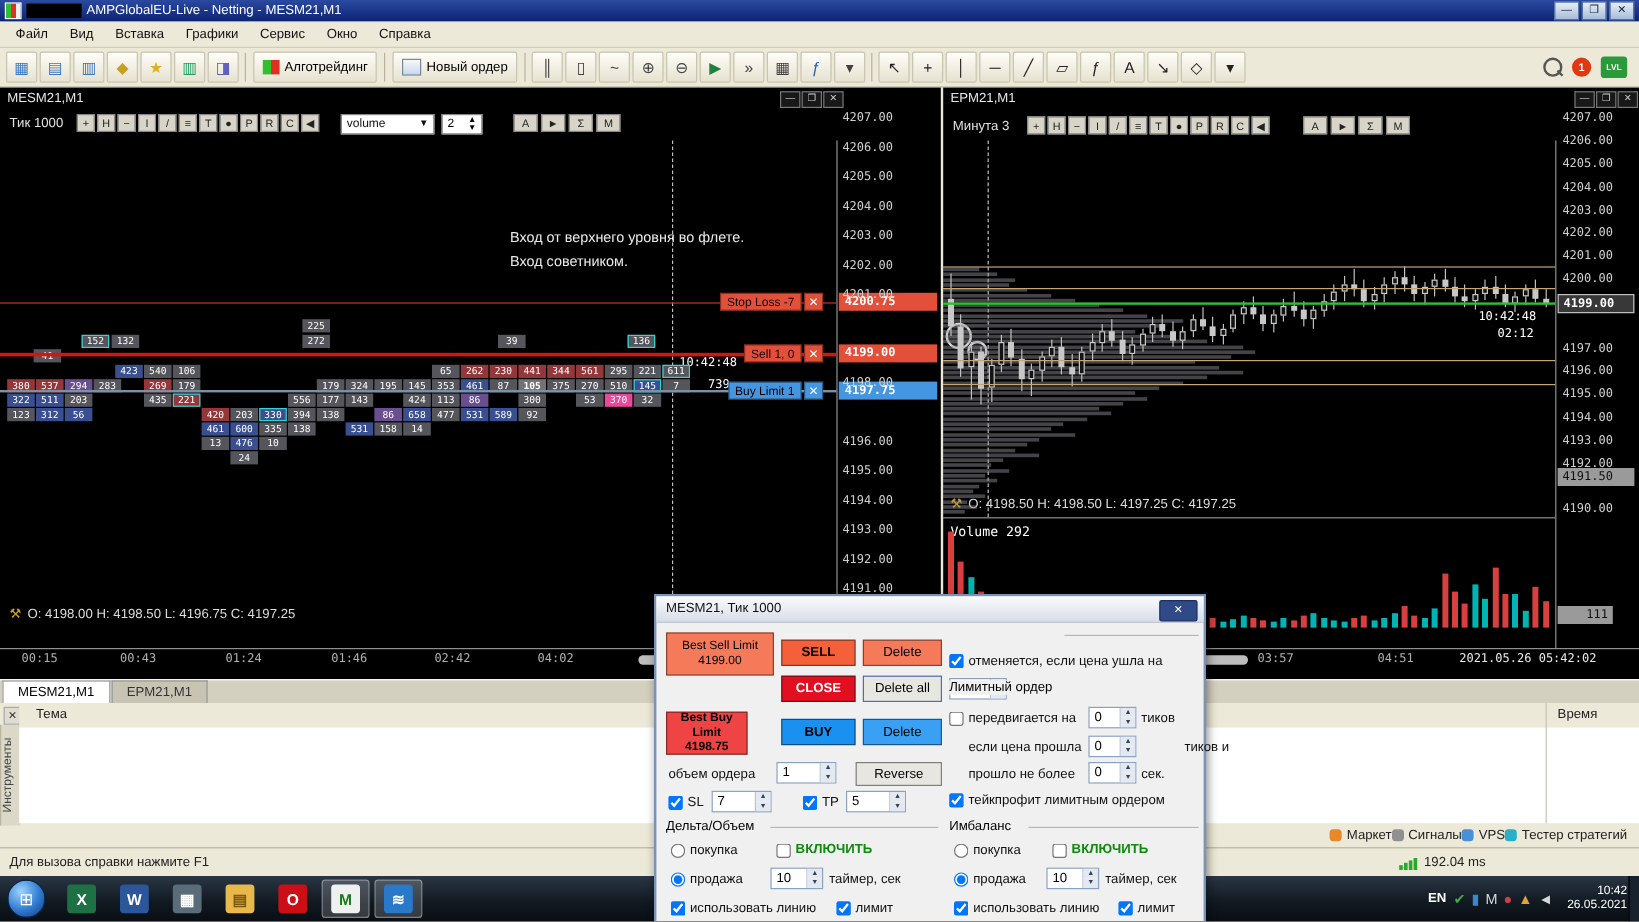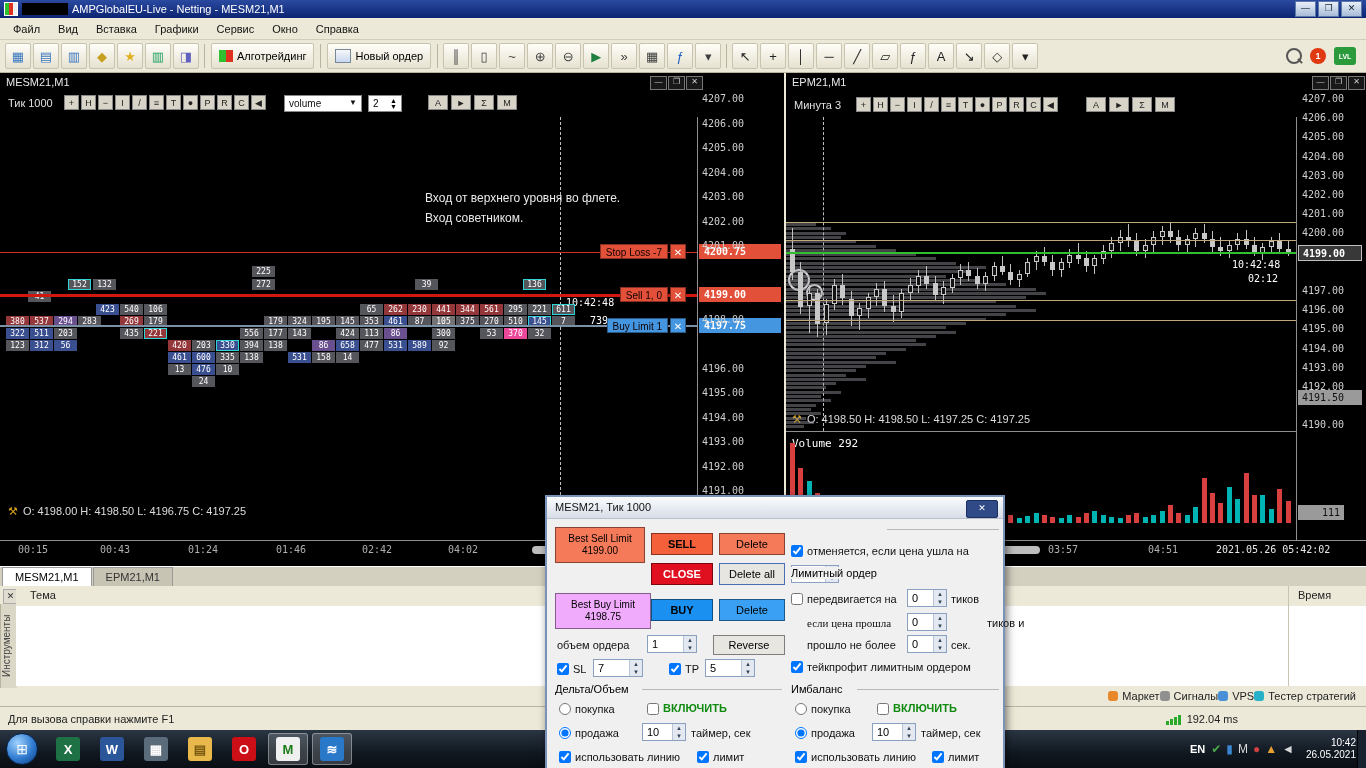--- a/index.html
+++ b/index.html
@@ -246,21 +246,21 @@
       <div class="cell" style="left: 78px; top: 243px; background: rgb(85, 85, 92);">283</div>
       <div class="cell" style="left: 120px; top: 243px; background: rgb(148, 55, 58);">269</div>
       <div class="cell" style="left: 144px; top: 243px; background: rgb(85, 85, 92);">179</div>
       <div class="cell" style="left: 264px; top: 243px; background: rgb(85, 85, 92);">179</div>
       <div class="cell" style="left: 288px; top: 243px; background: rgb(85, 85, 92);">324</div>
       <div class="cell" style="left: 312px; top: 243px; background: rgb(85, 85, 92);">195</div>
       <div class="cell" style="left: 336px; top: 243px; background: rgb(85, 85, 92);">145</div>
       <div class="cell" style="left: 360px; top: 243px; background: rgb(85, 85, 92);">353</div>
       <div class="cell" style="left: 384px; top: 243px; background: rgb(58, 79, 143);">461</div>
       <div class="cell" style="left: 408px; top: 243px; background: rgb(85, 85, 92);">87</div>
-      <div class="cell" style="left: 432px; top: 243px; background: #737373;">105</div>
+      <div class="cell" style="left: 432px; top: 243px; background: #737373; font-weight: bold;">105</div>
       <div class="cell" style="left: 456px; top: 243px; background: rgb(85, 85, 92);">375</div>
       <div class="cell" style="left: 480px; top: 243px; background: rgb(85, 85, 92);">270</div>
       <div class="cell" style="left: 504px; top: 243px; background: rgb(85, 85, 92);">510</div>
       <div class="cell" style="left: 528px; top: 243px; background: rgb(58, 79, 143); border: 1px solid rgb(47, 212, 212); line-height: 9px;">145</div>
       <div class="cell" style="left: 552px; top: 243px; background: rgb(85, 85, 92);">7</div>
       <div class="cell" style="left: 6px; top: 255px; background: rgb(58, 79, 143);">322</div>
       <div class="cell" style="left: 30px; top: 255px; background: rgb(58, 79, 143);">511</div>
       <div class="cell" style="left: 54px; top: 255px; background: rgb(85, 85, 92);">203</div>
       <div class="cell" style="left: 120px; top: 255px; background: rgb(85, 85, 92);">435</div>
       <div class="cell" style="left: 144px; top: 255px; background: rgb(148, 55, 58); border: 1px solid rgb(47, 212, 212); line-height: 9px;">221</div>
@@ -719,21 +719,21 @@
     <div class="dbtn two" style="left:8px;top:30px;width:90px;height:36px;background:#f47a5a;">
       <span>Best Sell Limit</span>
         <span>4199.00</span>
     </div>
     <div class="dbtn" style="left:104px;top:36px;width:62px;height:22px;background:#f4603a;font-weight:bold;">SELL</div>
     <div class="dbtn" style="left:172px;top:36px;width:66px;height:22px;background:#f47a5a;">Delete</div>
 
     <div class="dbtn" style="left:104px;top:66px;width:62px;height:22px;background:#e01020;color:#fff;font-weight:bold;">CLOSE</div>
     <div class="dbtn" style="left:172px;top:66px;width:66px;height:22px;background:#e8e6e0;border:1px solid #4a6fb5;">Delete all</div>
 
-    <div class="dbtn two" style="left:8px;top:96px;width:96px;height:36px;background:#f0abfc;">
+    <div class="dbtn two" style="left:8px;top:96px;width:68px;height:36px;background:#ef4444;font-weight:bold;">
       <span>Best Buy Limit</span>
         <span>4198.75</span>
     </div>
     <div class="dbtn" style="left:104px;top:102px;width:62px;height:22px;background:#1a90f0;font-weight:bold;">BUY</div>
     <div class="dbtn" style="left:172px;top:102px;width:66px;height:22px;background:#3aa0f4;">Delete</div>
 
     <span class="dlbl" style="left:10px;top:142px;">объем ордера</span>
     <div class="spin" style="left:100px;top:138px;width:50px;">
       <span class="v">1</span>
         <span class="ar">
@@ -804,21 +804,21 @@
     <span class="dlbl" style="left:260px;top:96px;">передвигается на</span>
     <div class="spin" style="left:360px;top:92px;width:40px;">
       <span class="v">0</span>
         <span class="ar">
           <div>▲</div>
           <div>▼</div>
         </span>
     </div>
     <span class="dlbl" style="left:404px;top:96px;">тиков</span>
 
-    <span class="dlbl" style="left:260px;top:120px;font-family:Liberation Serif, serif;">если цена прошла</span>
+    <span class="dlbl" style="left:260px;top:120px;">если цена прошла</span>
     <div class="spin" style="left:360px;top:116px;width:40px;">
       <span class="v">0</span>
         <span class="ar">
           <div>▲</div>
           <div>▼</div>
         </span>
     </div>
     <span class="dlbl" style="left:404px;top:120px;margin-left:36px;">тиков и</span>
 
     <span class="dlbl" style="left:260px;top:142px;">прошло не более</span>

